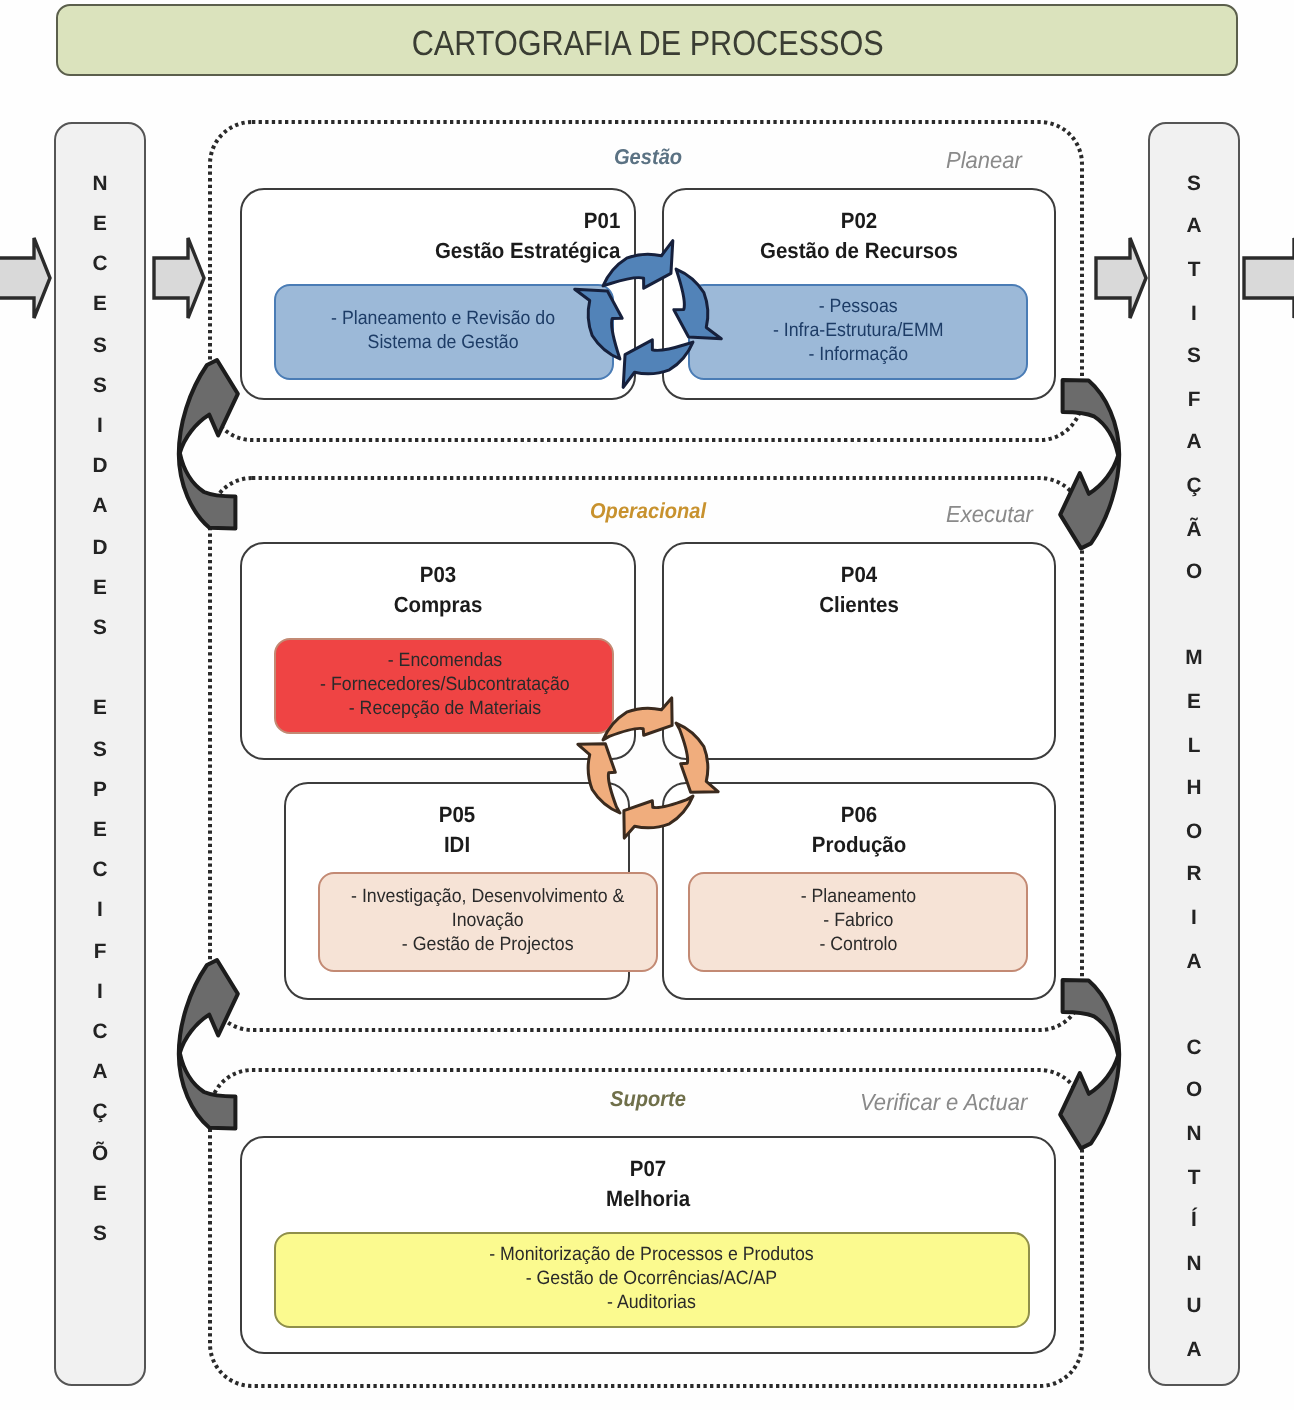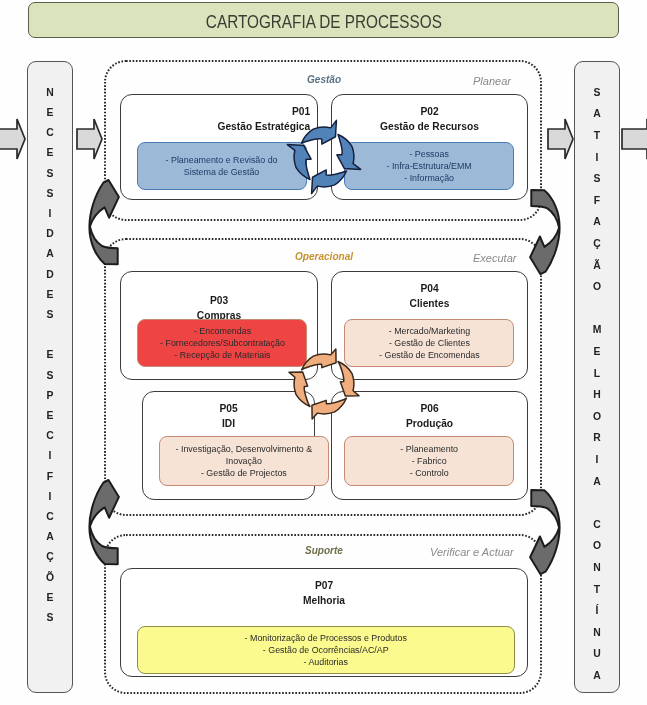--- a/index.html
+++ b/index.html
@@ -136,43 +136,36 @@
         </div>
       </div>
       <div class="band" style="left: 104px; top: 238px; width: 438px; height: 278px;">
         <svg width="438" height="278" style="display:block">
           <rect x="1" y="1" width="436" height="276" rx="21" ry="21" fill="none" stroke="#2a2a2a" stroke-width="2" stroke-dasharray="1.65 1.65" stroke-linecap="butt"></rect>
         </svg>
       </div>
       <div class="lbl" style="color: rgb(200, 146, 46); left: 295px; top: 250px;">Operacional</div>
       <div class="lbl r" style="color: rgb(138, 138, 138); left: 473px; top: 251px;">Executar</div>
       <div class="pbox" style="left: 120px; top: 271px; width: 198px; height: 109px;">
-        <div class="ttl" style="top: 9px; margin-top: 12px;">
+        <div class="ttl" style="top: 9px;">
           <div>P03</div>
           <div>Compras</div>
         </div>
         <div class="inner" style="left: 16px; top: 47px; width: 170px; height: 48px; background: #ef4444; border: 1.2px solid rgb(195, 138, 116); color: rgb(42, 42, 42);">
           <div class="lines">
             <div>- Encomendas</div>
             <div>- Fornecedores/Subcontratação</div>
             <div>- Recepção de Materiais</div>
           </div>
         </div>
       </div>
       <div class="pbox" style="left: 331px; top: 271px; width: 197px; height: 109px;">
         <div class="ttl" style="top: 9px;">
           <div>P04</div>
           <div>Clientes</div>
-        </div>
-        <div class="inner" style="left: 12px; top: 47px; width: 170px; height: 48px; background: rgb(246, 227, 214); border: 1.2px solid rgb(195, 138, 116); color: rgb(42, 42, 42);">
-          <div class="lines">
-            <div>- Mercado/Marketing</div>
-            <div>- Gestão de Clientes</div>
-            <div>- Gestão de Encomendas</div>
-          </div>
         </div>
       </div>
       <div class="pbox" style="left: 120px; top: 391px; width: 173px; height: 109px; margin-left: 22px;">
         <div class="ttl" style="top: 9px;">
           <div>P05</div>
           <div>IDI</div>
         </div>
         <div class="inner" style="left: 16px; top: 44px; width: 170px; height: 50px; background: rgb(246, 227, 214); border: 1.2px solid rgb(195, 138, 116); color: rgb(42, 42, 42);">
           <div class="lines">
             <div>- Investigação, Desenvolvimento &amp;</div>
@@ -199,21 +192,21 @@
           <rect x="1" y="1" width="436" height="158" rx="21" ry="21" fill="none" stroke="#2a2a2a" stroke-width="2" stroke-dasharray="1.65 1.65" stroke-linecap="butt"></rect>
         </svg>
       </div>
       <div class="lbl" style="color: rgb(111, 111, 74); left: 305px; top: 544px;">Suporte</div>
       <div class="lbl r" style="color: rgb(138, 138, 138); left: 430px; top: 545px;">Verificar e Actuar</div>
       <div class="pbox" style="left: 120px; top: 568px; width: 408px; height: 109px; padding-left: 32px;">
         <div class="ttl" style="top: 9px;">
           <div>P07</div>
           <div>Melhoria</div>
         </div>
-        <div class="inner" style="left: 16px; top: 47px; width: 378px; height: 48px; background: rgb(251, 250, 143); border: 1.2px solid rgb(143, 143, 74); color: rgb(42, 42, 42); margin-top: 10px;">
+        <div class="inner" style="left: 16px; top: 47px; width: 378px; height: 48px; background: rgb(251, 250, 143); border: 1.2px solid rgb(143, 143, 74); color: rgb(42, 42, 42);">
           <div class="lines">
             <div>- Monitorização de Processos e Produtos</div>
             <div>- Gestão de Ocorrências/AC/AP</div>
             <div>- Auditorias</div>
           </div>
         </div>
       </div>
     </div>
 
   <svg class="ov" id="overlay" viewBox="0 0 647 705">

